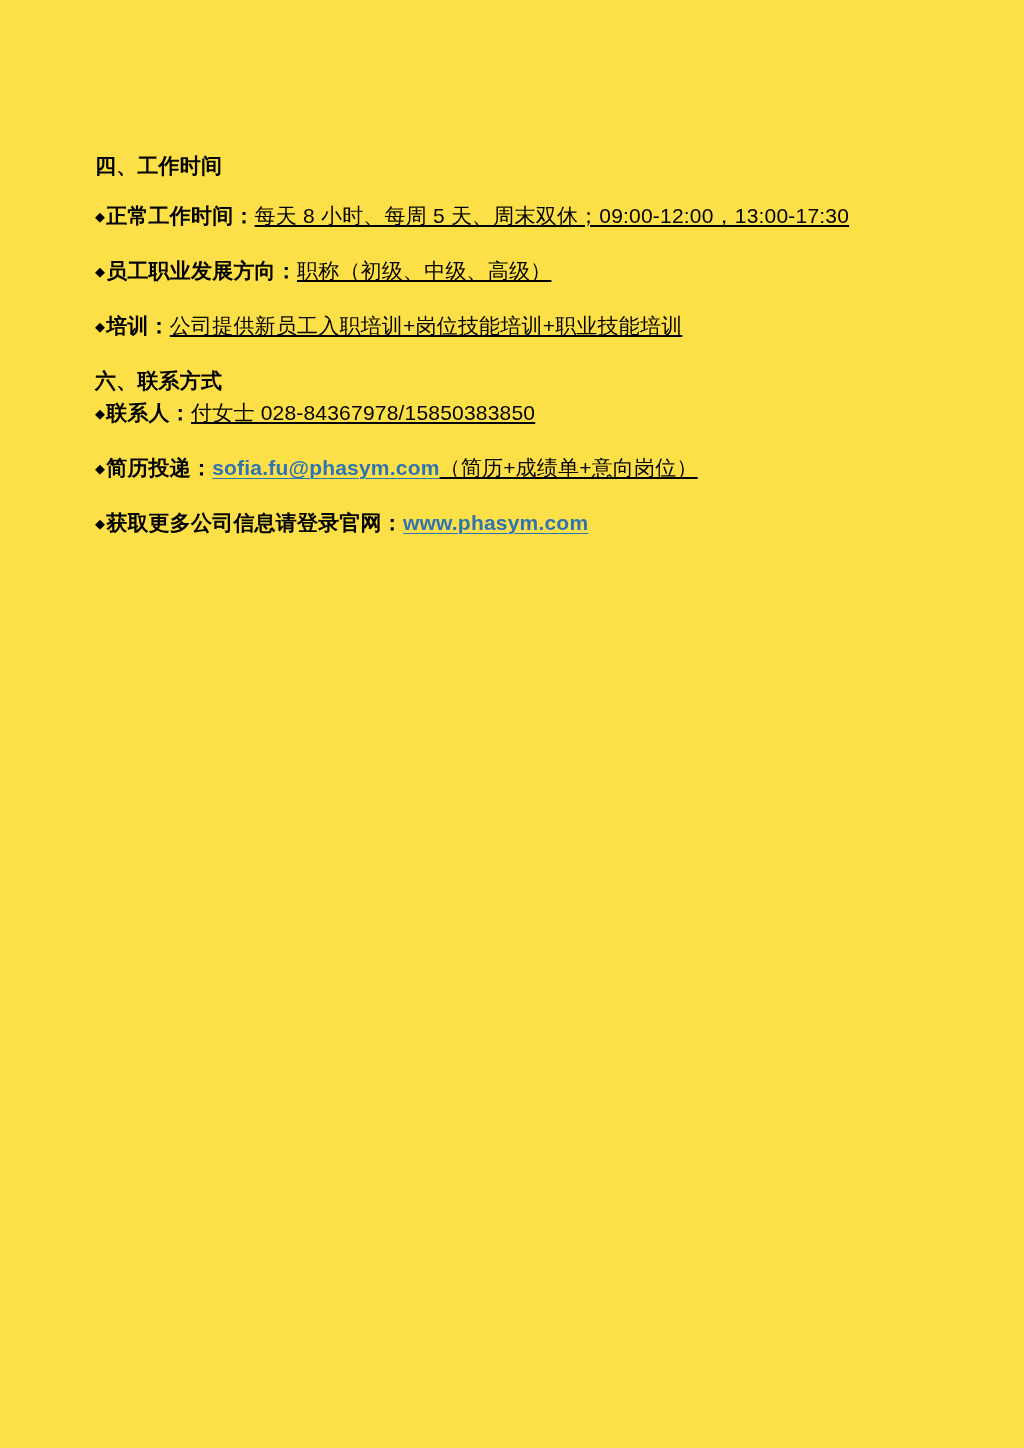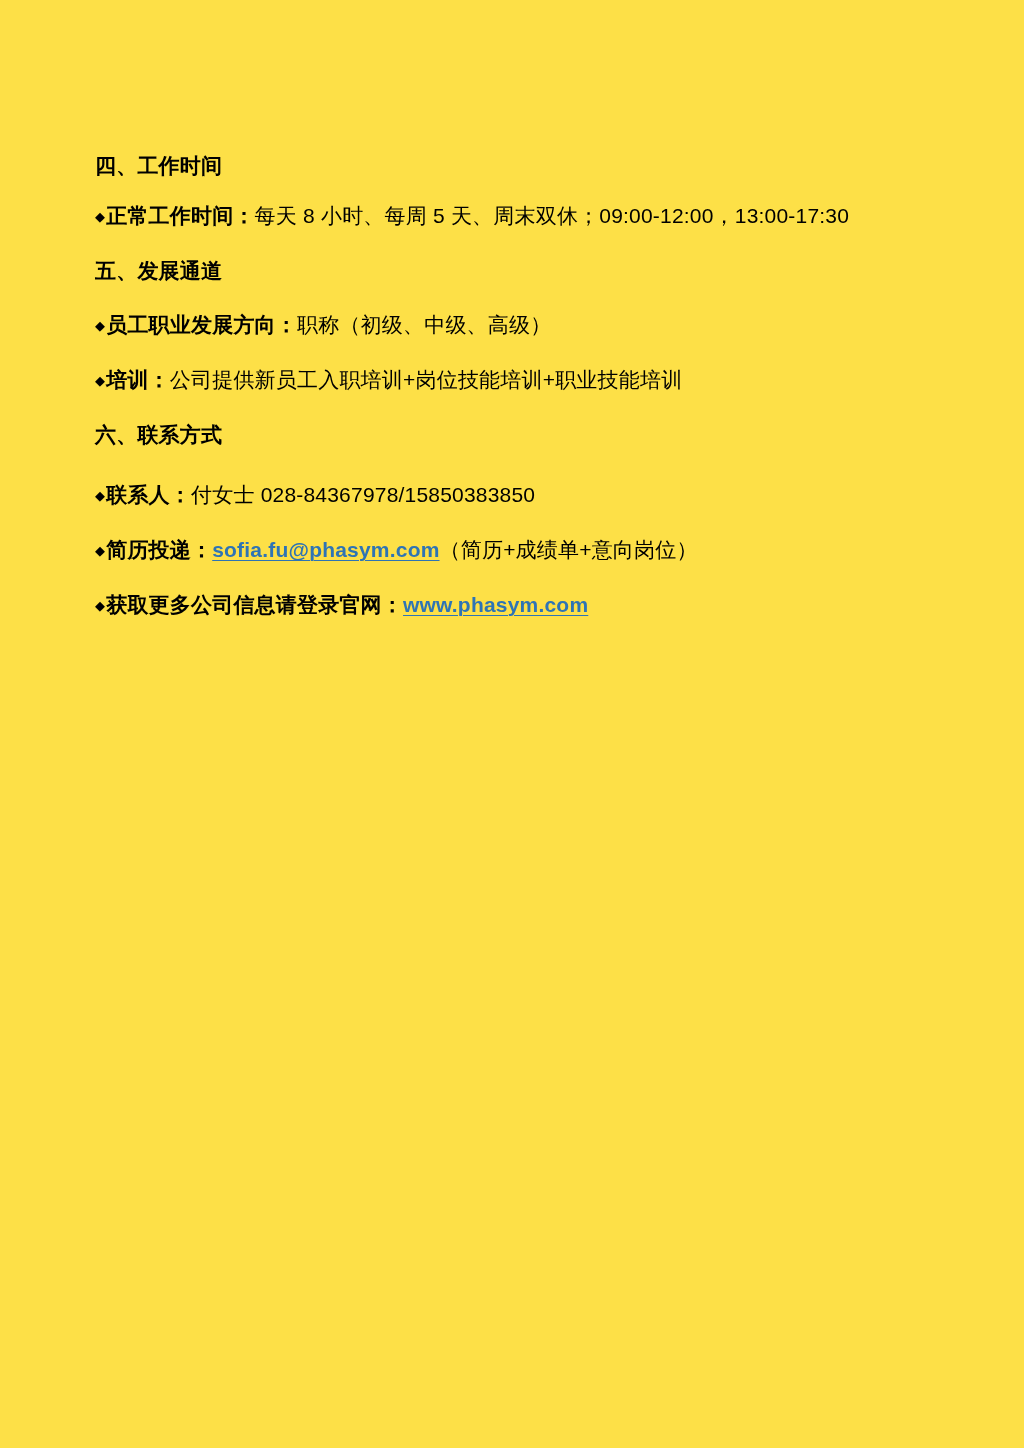--- a/index.html
+++ b/index.html
@@ -19,50 +19,49 @@
   }
   .para {
     font-size: 21px;
     line-height: 26px;
     margin-bottom: 28px;
     white-space: nowrap;
     letter-spacing: 0.2px;
   }
   .heading { font-weight: 700; }
   .heading.h-first { margin-bottom: 24px; }
-  .heading.h-contact { margin-bottom: 34px; }
+  .heading.h-contact { margin-bottom: 6px; }
   .bullet {
     font-size: 13px;
     vertical-align: 2px;
     margin-right: 1px;
     display: inline-block;
   }
   .label { font-weight: 700; }
-  .content { font-weight: 400; }
+  .content { font-weight: 400; text-decoration: underline; }
   .link {
     color: #2e74b5;
     font-weight: 700;
     text-decoration: underline;
     text-underline-offset: 3px;
     text-decoration-thickness: 1px;
     cursor: pointer;
   }
 </style>
 </head>
 <body>
 
 <div class="page">
 
   <div class="para heading h-first">四、工作时间</div>
 
   <div class="para">
     <span class="bullet">◆</span><span class="label">正常工作时间：</span><span class="content">每天 8 小时、每周 5 天、周末双休；09:00-12:00，13:00-17:30</span>
   </div>
 
-  <div class="para heading">五、发展通道</div>
 
   <div class="para">
     <span class="bullet">◆</span><span class="label">员工职业发展方向：</span><span class="content">职称（初级、中级、高级）</span>
   </div>
 
   <div class="para">
     <span class="bullet">◆</span><span class="label">培训：</span><span class="content">公司提供新员工入职培训+岗位技能培训+职业技能培训</span>
   </div>
 
   <div class="para heading h-contact">六、联系方式</div>

